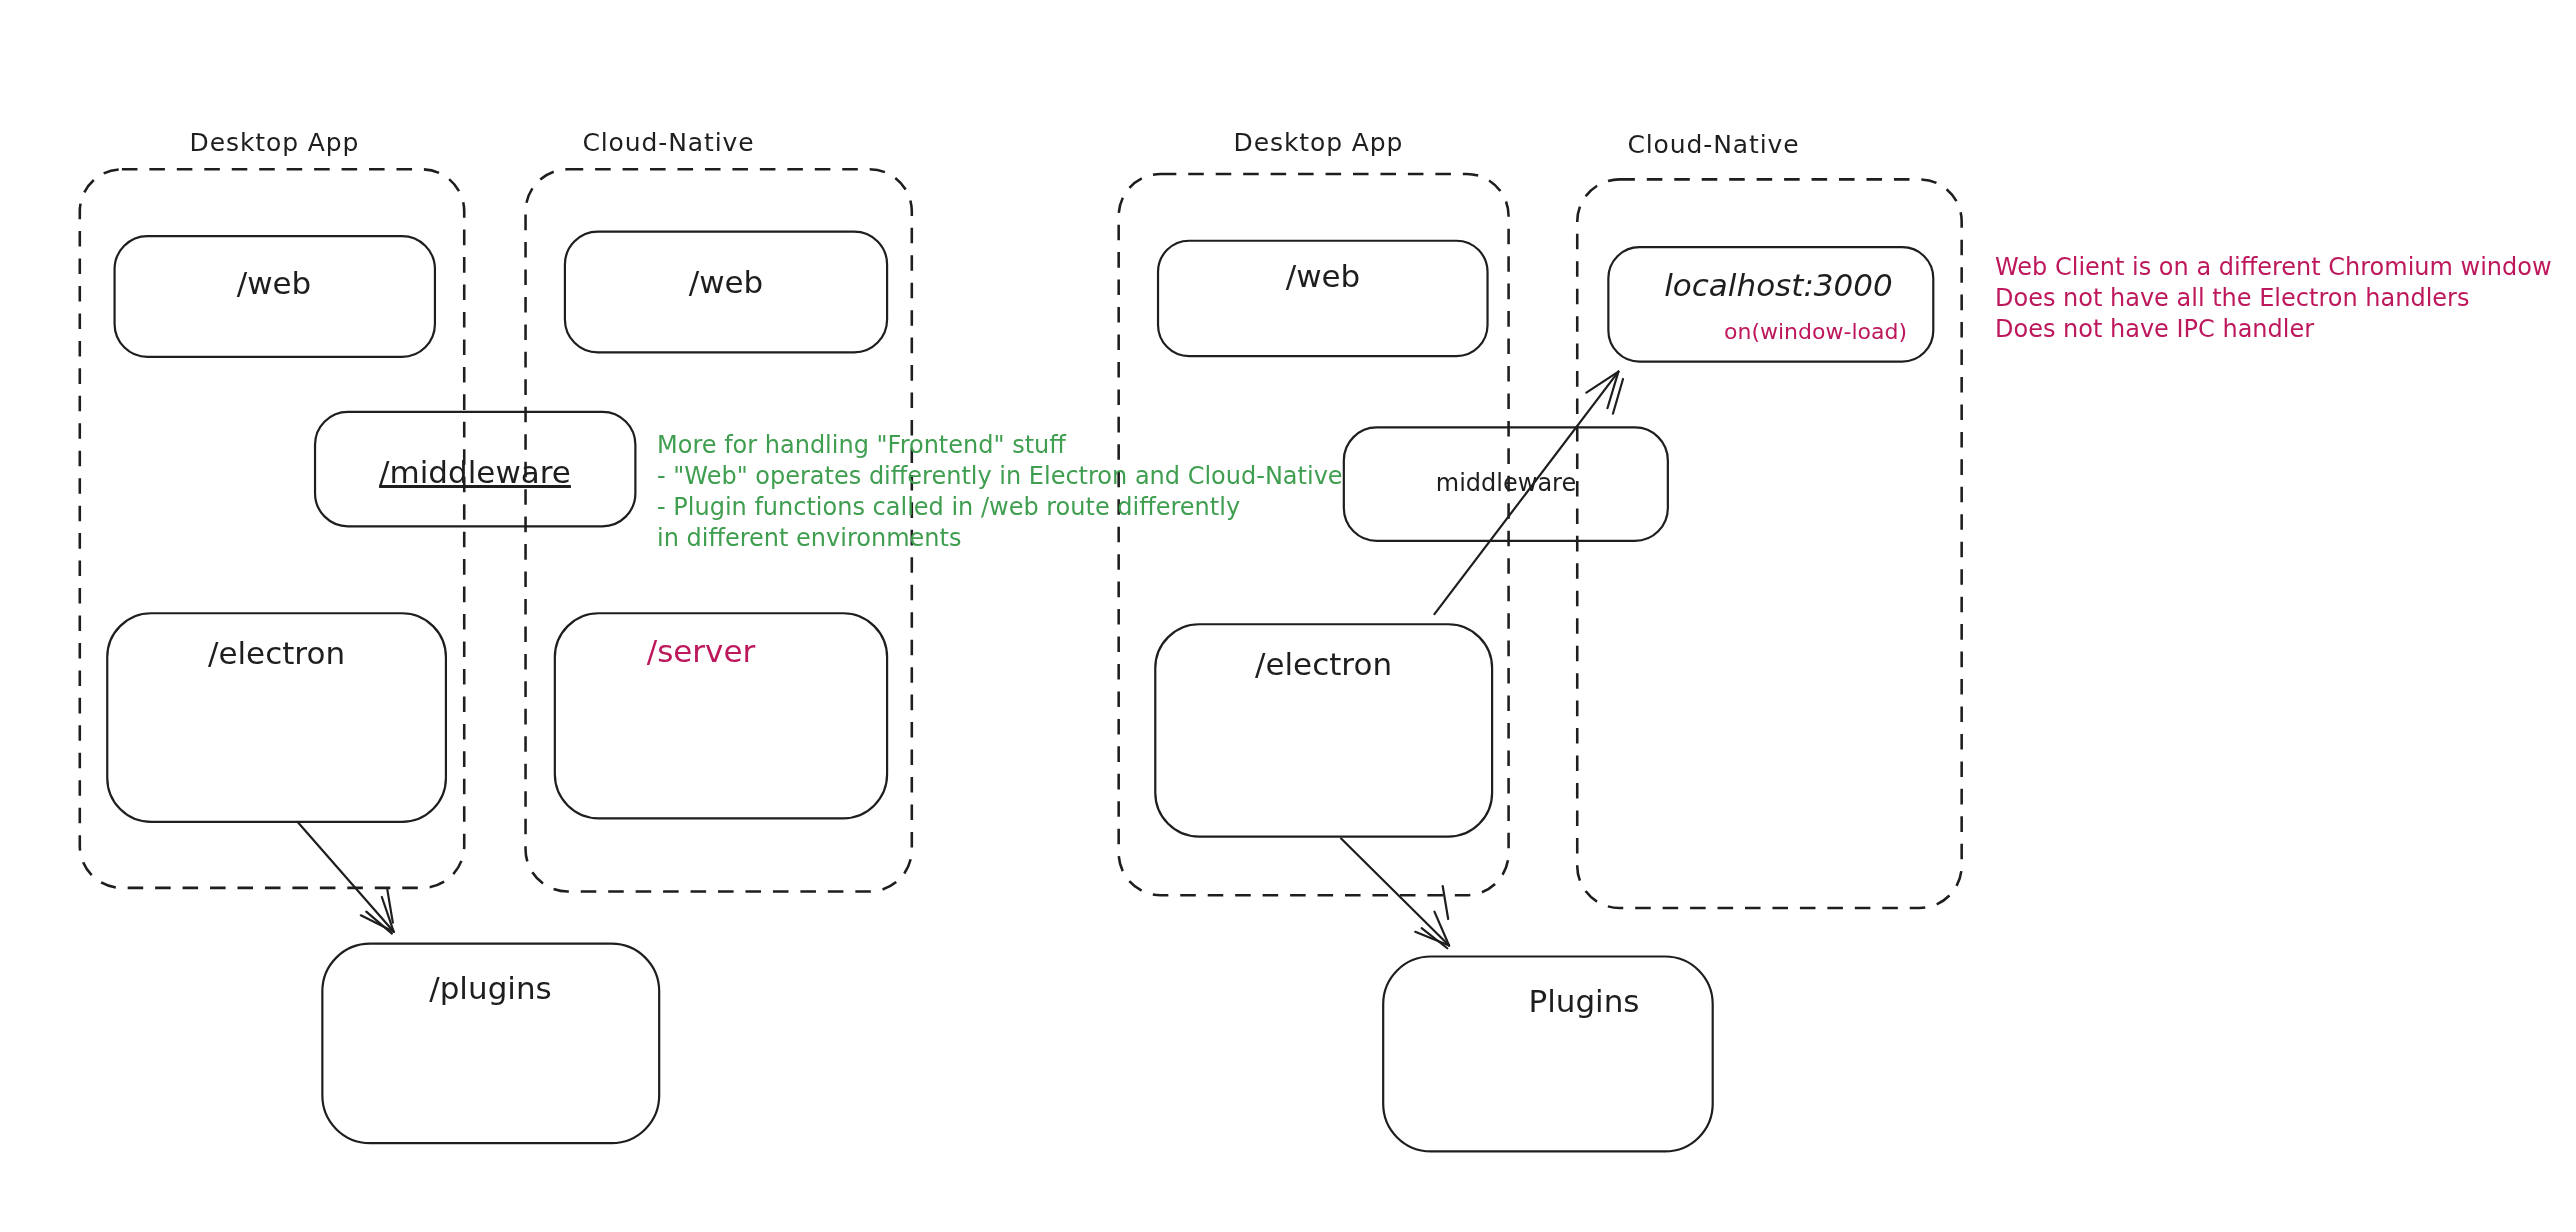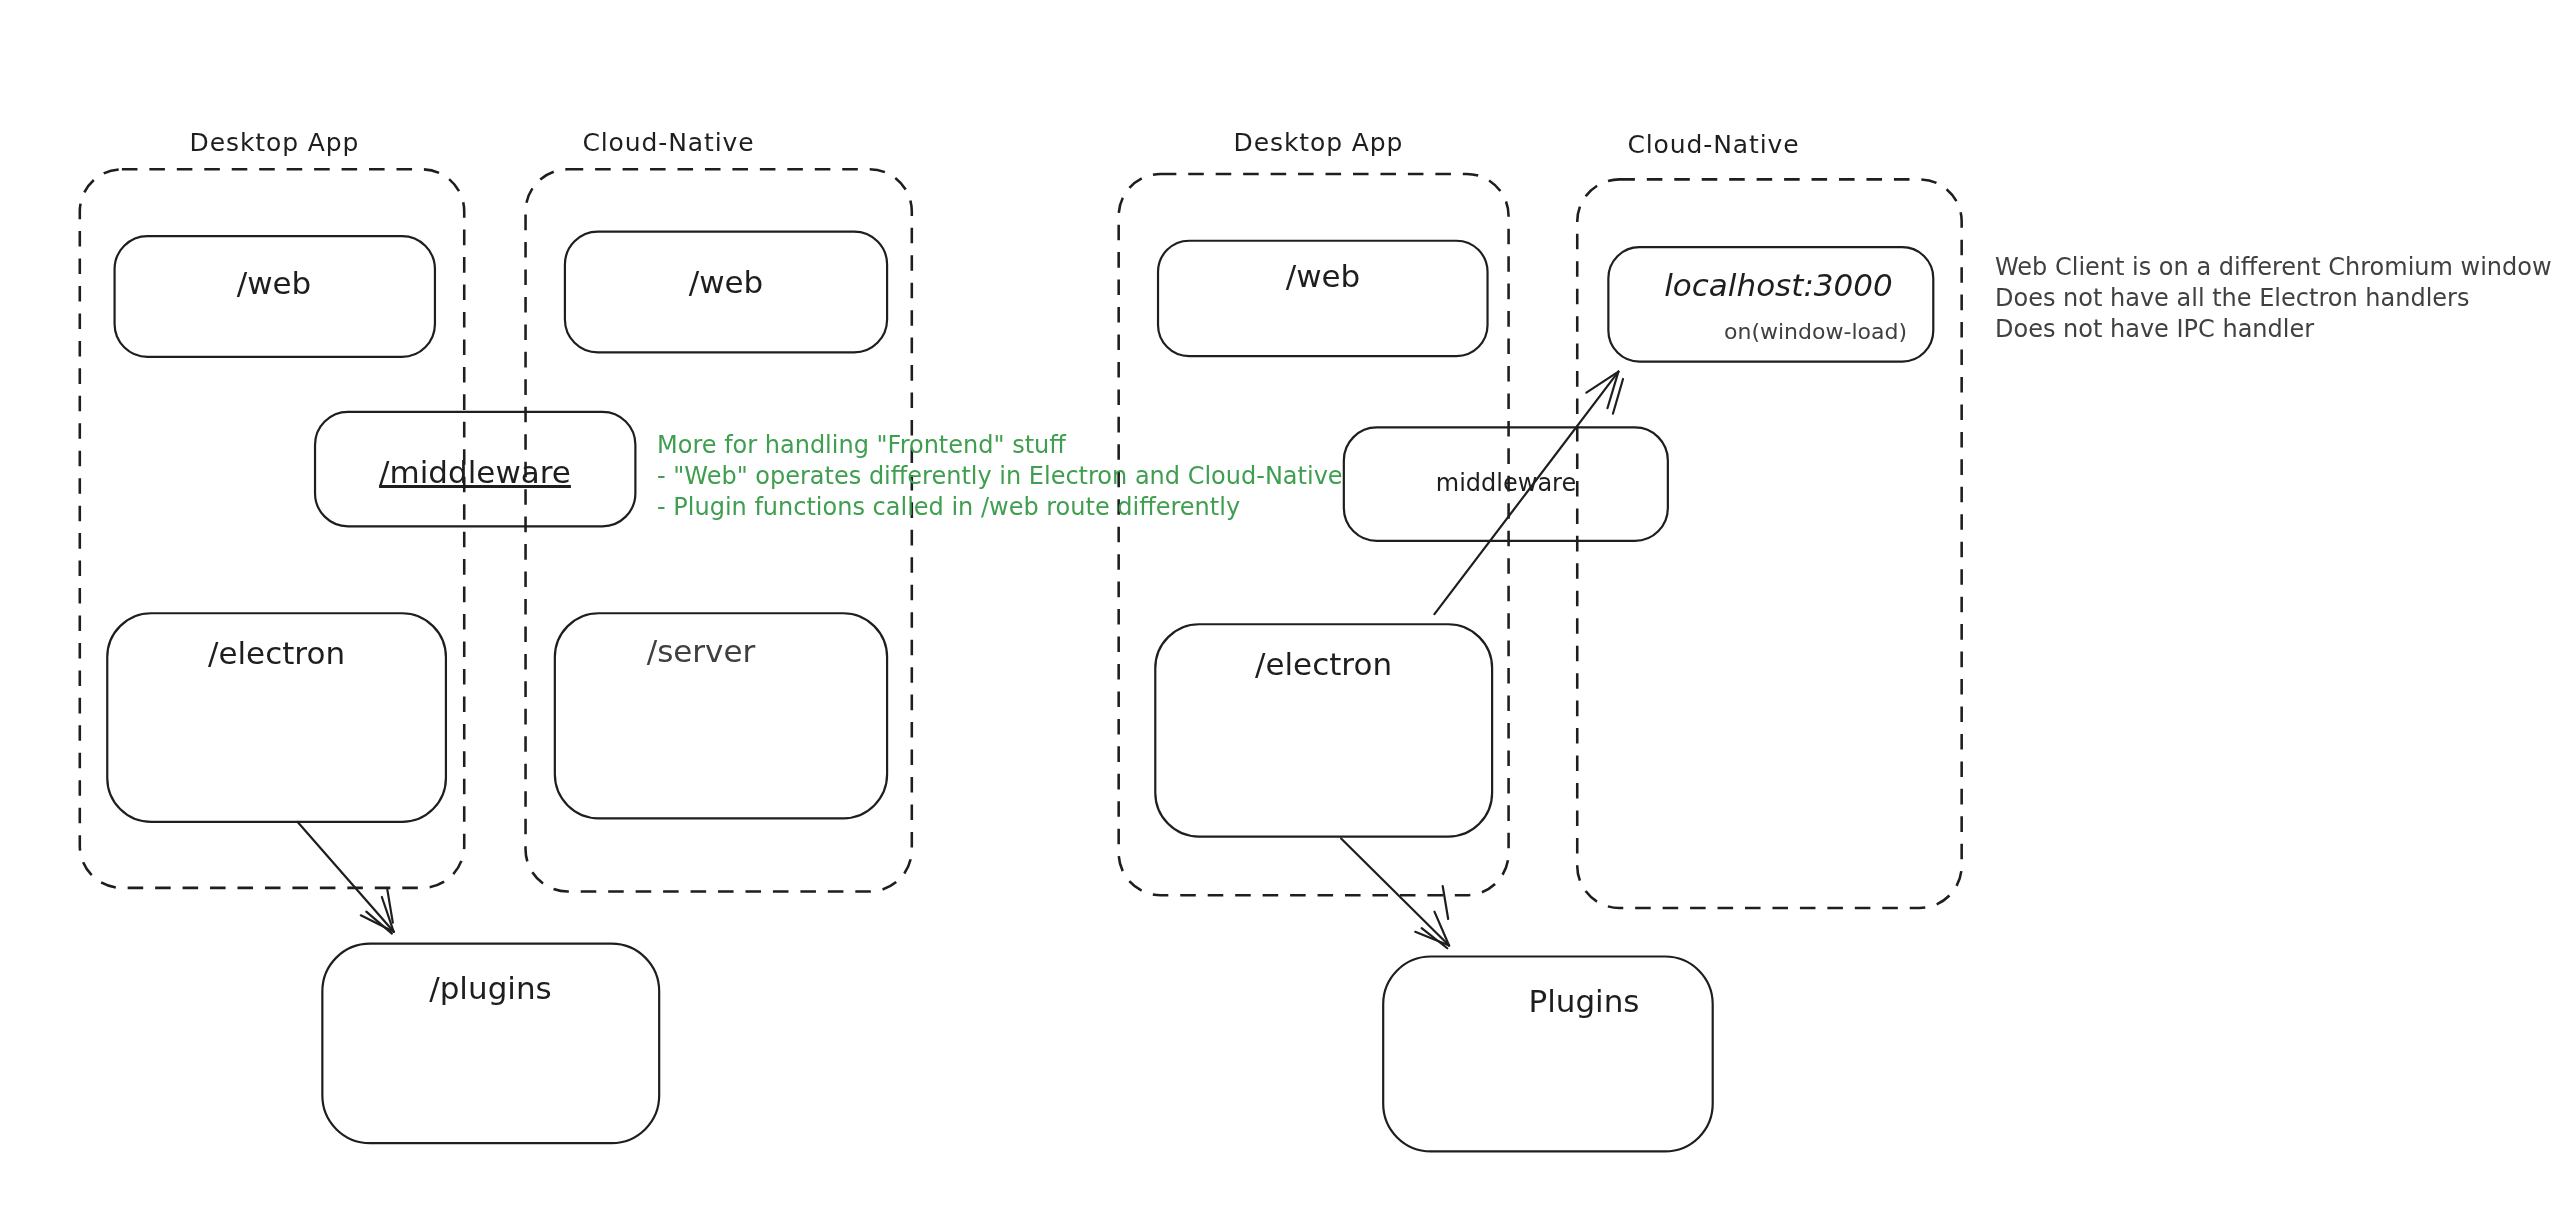--- a/index.html
+++ b/index.html
@@ -13,21 +13,21 @@
   }
   svg.layer{position:absolute;left:0;top:0;}
   .frame{fill:none;stroke:#1e1e1e;stroke-width:2.8;}
   .node{fill:none;stroke:#1e1e1e;stroke-width:2.4;}
   .arrow{stroke:#1e1e1e;stroke-width:2.4;fill:none;stroke-linecap:round;}
   .lbl{position:absolute;white-space:nowrap;}
   .group-label{font-size:25px;width:201px;text-align:center;letter-spacing:0.9px;}
   .box-label{font-size:31px;text-align:center;}
   .note{position:absolute;font-size:24px;line-height:31px;white-space:nowrap;}
   .green{color:#3f9e4f;}
-  .red{color:#404040;}
+  .red{color:#be185d;}
   .small{font-size:22px;}
 </style>
 </head>
 <body>
 
 <div class="stage">
 
   <svg class="layer" width="2576" height="1232" viewBox="0 0 2814 1346">
 
     <rect class="frame" x="87" y="185" width="420" height="785" rx="46" stroke-dasharray="17 13"></rect>
@@ -78,20 +78,21 @@
   <div class="lbl box-label" style="left:565px;top:264px;width:322px;">/web</div>
   <div class="lbl box-label" style="left:315px;top:454px;width:320px;text-decoration:underline;">/middleware</div>
   <div class="lbl box-label" style="left:107px;top:635px;width:339px;">/electron</div>
   <div class="lbl box-label red" style="left:535px;top:633px;width:332px;">/server</div>
   <div class="lbl box-label" style="left:322px;top:970px;width:337px;">/plugins</div>
 
   <div class="note green" style="left:657px;top:430px;">
     <div>More for handling "Frontend" stuff</div>
     <div>- "Web" operates differently in Electron and Cloud-Native</div>
     <div>- Plugin functions called in /web route differently</div>
+    <div>in different environments</div>
   </div>
 
   <div class="lbl group-label" style="left:1218px;top:128px;">Desktop App</div>
   <div class="lbl group-label" style="left:1613px;top:130px;">Cloud-Native</div>
 
   <div class="lbl box-label" style="left:1158px;top:258px;width:330px;">/web</div>
   <div class="lbl box-label" style="left:1608px;top:267px;width:341px;font-style:italic;">localhost:3000</div>
   <div class="lbl small red" style="left:1724px;top:319px;">on(window-load)</div>
   <div class="lbl box-label" style="left:1344px;top:469px;width:324px;font-size:24px;">middleware</div>
   <div class="lbl box-label" style="left:1155px;top:646px;width:337px;">/electron</div>

